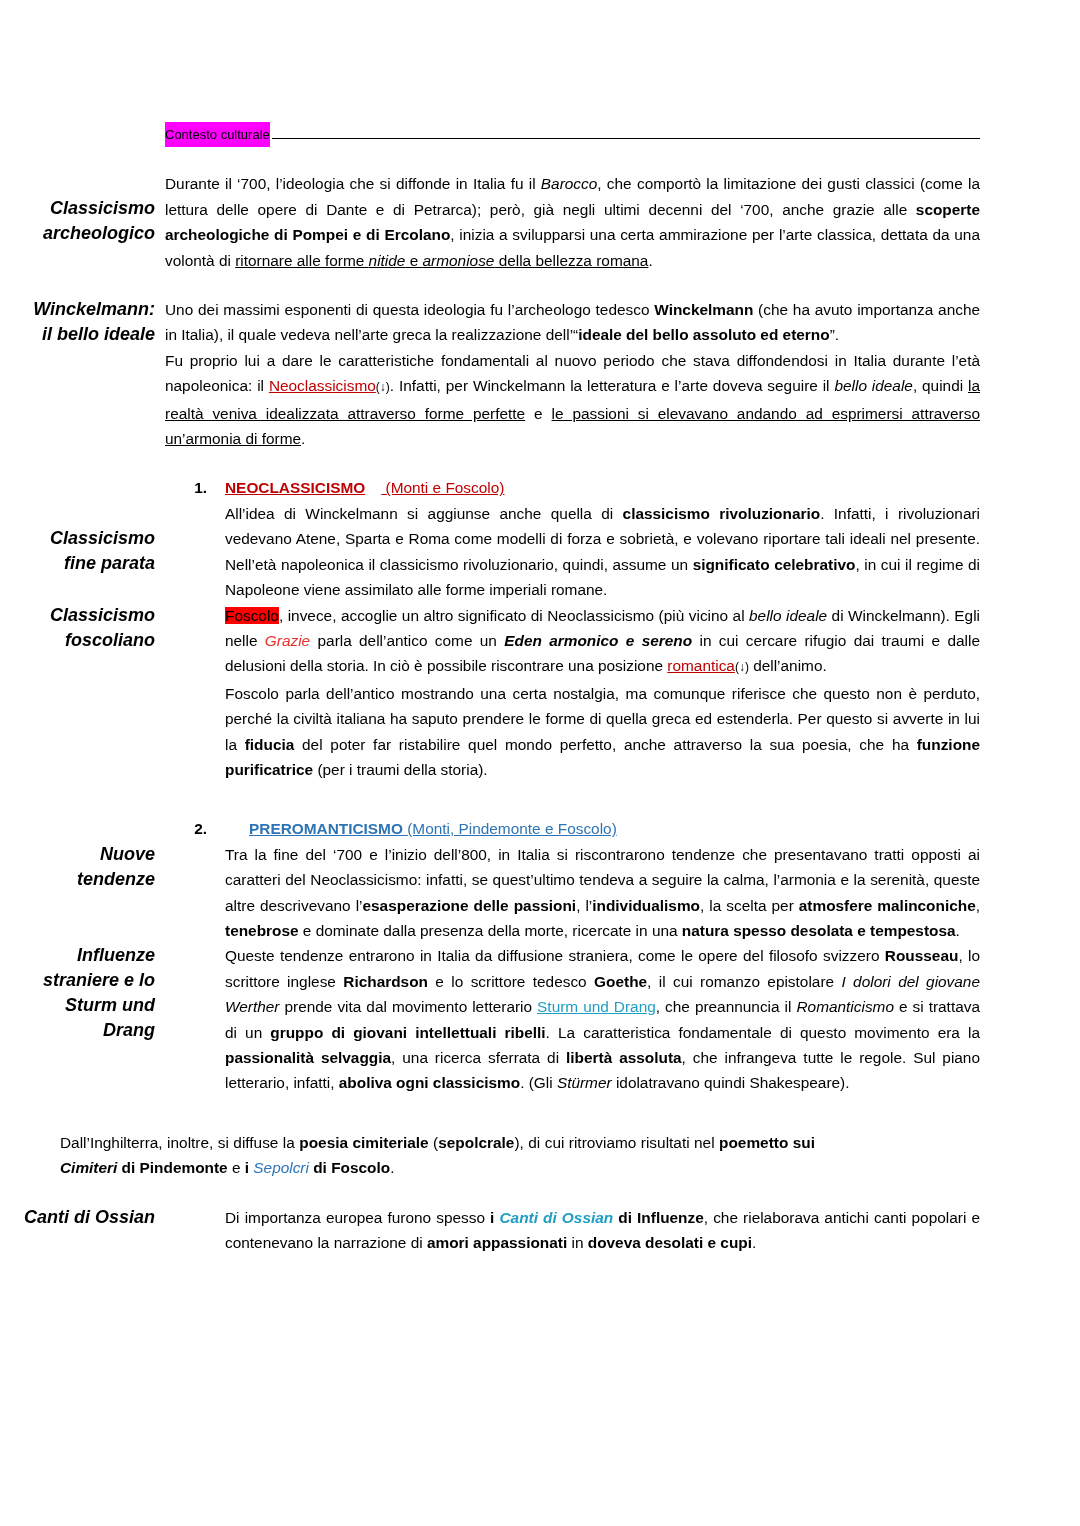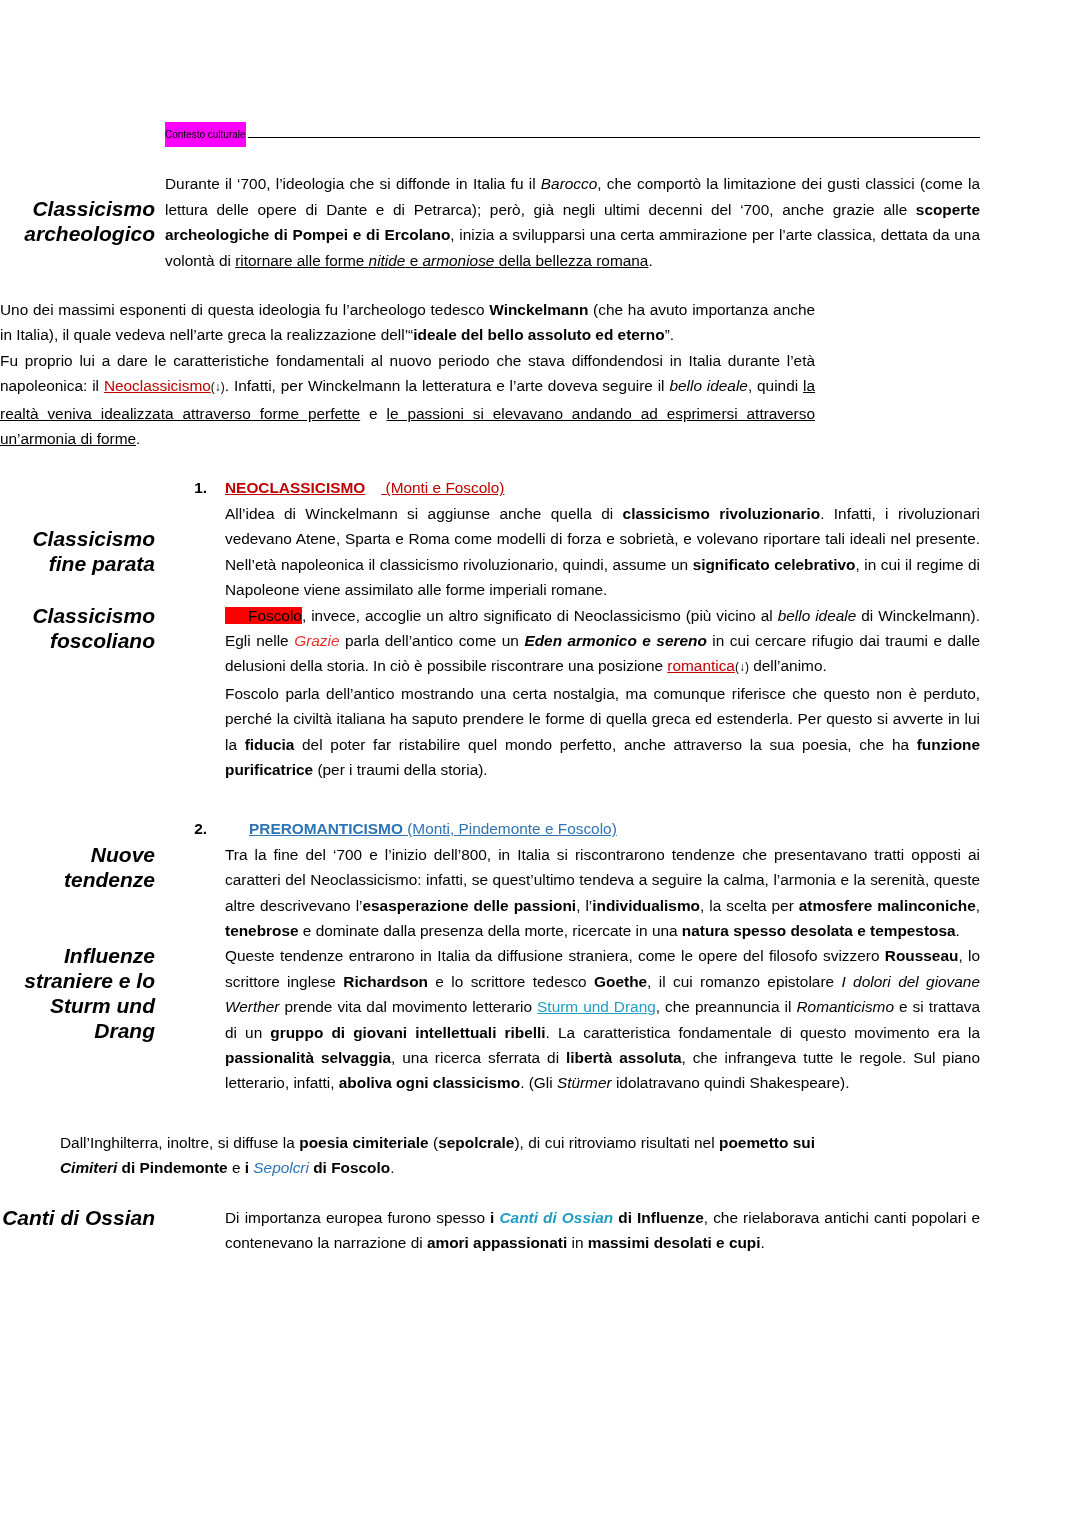--- a/index.html
+++ b/index.html
@@ -28,21 +28,21 @@
     box-sizing: border-box;
   }
   .gutter {
     width: 165px;
     flex: 0 0 165px;
     box-sizing: border-box;
     padding-right: 10px;
     text-align: right;
     font-style: italic;
     font-weight: bold;
-    font-size: 21px;
+    font-size: 18px;
     line-height: 25px;
     color: #000;
   }
   .body-col {
     width: 815px;
     flex: 0 0 815px;
     box-sizing: border-box;
     font-size: 15.4px;
     line-height: 25.4px;
     text-align: justify;
@@ -56,21 +56,20 @@
   b, strong { font-weight: bold; }
   i, em { font-style: italic; }
   .u { text-decoration: underline; }
   .hl-magenta {
     background: #ff00ff;
     color: #000;
   }
   .hl-red {
     background: #ff0000;
     color: #000;
-    padding-left: 23px;
   }
   .link-red {
     color: #c00000;
     text-decoration: underline;
   }
   .teal {
     color: #1f9ec4;
     font-style: italic;
     font-weight: bold;
   }
@@ -85,21 +84,21 @@
   .red-it {
     color: #e8332a;
     font-style: italic;
   }
   .heading-line {
     display: flex;
     align-items: baseline;
     width: 815px;
   }
   .heading-text {
-    font-size: 10px;
+    font-size: 13px;
     white-space: nowrap;
   }
   .heading-rule {
     flex: 1 1 auto;
     border-bottom: 1px solid #000;
     margin-left: 2px;
     height: 13px;
   }
   .numbered {
     display: flex;
@@ -167,20 +166,24 @@
       <div>archeologico</div>
     </div>
     <div class="body-col">
       <p><span>Durante il ‘700, l’ideologia che si diffonde in Italia fu il </span><em>Barocco</em><span>, che comportò la limitazione dei gusti classici (come la lettura delle opere di Dante e di Petrarca); però, già negli ultimi decenni del ‘700, anche grazie alle </span><b>scoperte archeologiche di Pompei e di Ercolano</b><span>, inizia a svilupparsi una certa ammirazione per l’arte classica, dettata da una volontà di </span><span class="u"><span>ritornare alle forme </span><em>nitide</em><span> e </span><em>armoniose</em><span> della bellezza romana</span></span><span>.</span></p>
     </div>
   </div>
 
   <div class="spacer-md"></div>
 
   <div class="row">
+    <div class="gutter">
+      <div>Winckelmann:</div>
+      <div>il bello ideale</div>
+    </div>
     <div class="body-col">
       <p><span>Uno dei massimi esponenti di questa ideologia fu l’archeologo tedesco </span><b>Winckelmann</b><span> (che ha avuto importanza anche in Italia), il quale vedeva nell’arte greca la realizzazione dell’“</span><b>ideale del bello assoluto ed eterno</b><span>”.</span></p>
       <p><span>Fu proprio lui a dare le caratteristiche fondamentali al nuovo periodo che stava diffondendosi in Italia durante l’età napoleonica: il </span><span class="link-red">Neoclassicismo</span><span class="arrow">(↓)</span><span>. Infatti, per Winckelmann la letteratura e l’arte doveva seguire il </span><em>bello ideale</em><span>, quindi </span><span class="u">la realtà veniva idealizzata attraverso forme perfette</span><span> e </span><span class="u">le passioni si elevavano andando ad esprimersi attraverso un’armonia di forme</span><span>.</span></p>
     </div>
   </div>
 
   <div class="spacer-md"></div>
 
   <div class="row">
     <div class="gutter"></div>
@@ -255,17 +258,17 @@
     </div>
   </div>
 
   <div class="spacer-md"></div>
 
   <div class="row">
     <div class="gutter">
       <div>Canti di Ossian</div>
     </div>
     <div class="body-col indent-col">
-      <p><span>Di importanza europea furono spesso </span><b>i </b><span class="teal">Canti di Ossian</span><b> di Influenze</b><span>, che rielaborava antichi canti popolari e contenevano la narrazione di </span><b>amori appassionati</b><span> in </span><b>massimi desolati e cupi</b><span>.</span></p>
+      <p><span>Di importanza europea furono spesso </span><b>i </b><span class="teal">Canti di Ossian</span><b> di Influenze</b><span>, che rielaborava antichi canti popolari e contenevano la narrazione di </span><b>amori appassionati</b><span> in </span><b>doveva desolati e cupi</b><span>.</span></p>
     </div>
   </div>
 
 </div>
 
 </body></html>

